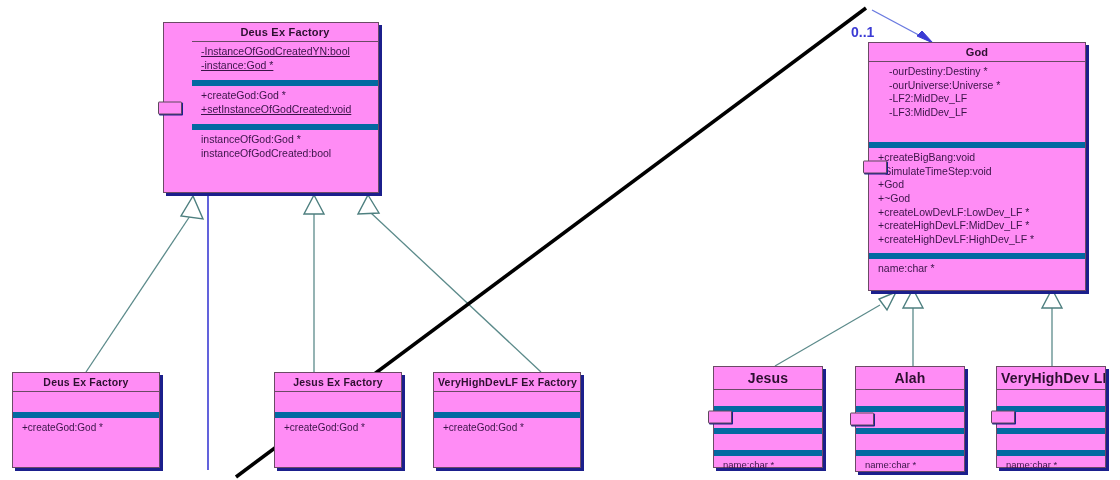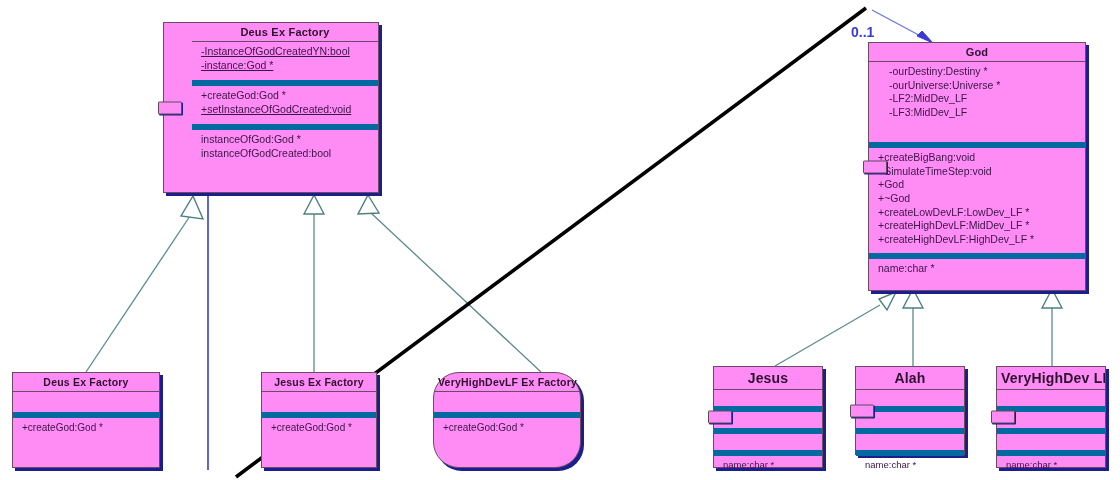--- a/index.html
+++ b/index.html
@@ -183,45 +183,45 @@
           <div class="row">name:char *</div>
         </div>
       </div>
       <div class="uml-class mid" style="left: 12px; top: 372px; width: 148px; height: 96px;">
         <div class="uml-title">Deus Ex Factory</div>
         <div class="uml-compartment" style="height: 26px;"></div>
         <div class="uml-compartment" style="height: 47px;">
           <div class="row">+createGod:God *</div>
         </div>
       </div>
-      <div class="uml-class mid" style="left: 261px; top: 372px; width: 116px; height: 96px;">
+      <div class="uml-class mid" style="left: 274px; top: 372px; width: 128px; height: 96px;">
         <div class="uml-title">Jesus Ex Factory</div>
         <div class="uml-compartment" style="height: 26px;"></div>
         <div class="uml-compartment" style="height: 47px;">
           <div class="row">+createGod:God *</div>
         </div>
       </div>
-      <div class="uml-class mid" style="left: 433px; top: 372px; width: 148px; height: 96px; border-radius: 26px;">
+      <div class="uml-class mid" style="left: 433px; top: 372px; width: 148px; height: 96px;">
         <div class="uml-title">VeryHighDevLF Ex Factory</div>
         <div class="uml-compartment" style="height: 26px;"></div>
         <div class="uml-compartment" style="height: 47px;">
           <div class="row">+createGod:God *</div>
         </div>
       </div>
       <div class="uml-class small" style="left: 713px; top: 366px; width: 110px; height: 102px;">
         <span class="class-tab"></span>
         <div class="uml-title">Jesus</div>
         <div class="uml-compartment" style="height: 22px;"></div>
         <div class="uml-compartment" style="height: 22px;"></div>
         <div class="uml-compartment" style="height: 22px;"></div>
         <div class="uml-compartment" style="height: 22px;">
           <div class="row">name:char *</div>
         </div>
       </div>
-      <div class="uml-class small" style="left: 855px; top: 366px; width: 110px; height: 89px;">
+      <div class="uml-class small" style="left: 855px; top: 366px; width: 110px; height: 106px;">
         <span class="class-tab"></span>
         <div class="uml-title">Alah</div>
         <div class="uml-compartment" style="height: 22px;"></div>
         <div class="uml-compartment" style="height: 22px;"></div>
         <div class="uml-compartment" style="height: 22px;"></div>
         <div class="uml-compartment" style="height: 22px;">
           <div class="row">name:char *</div>
         </div>
       </div>
       <div class="uml-class small" style="left: 996px; top: 366px; width: 110px; height: 102px;">

